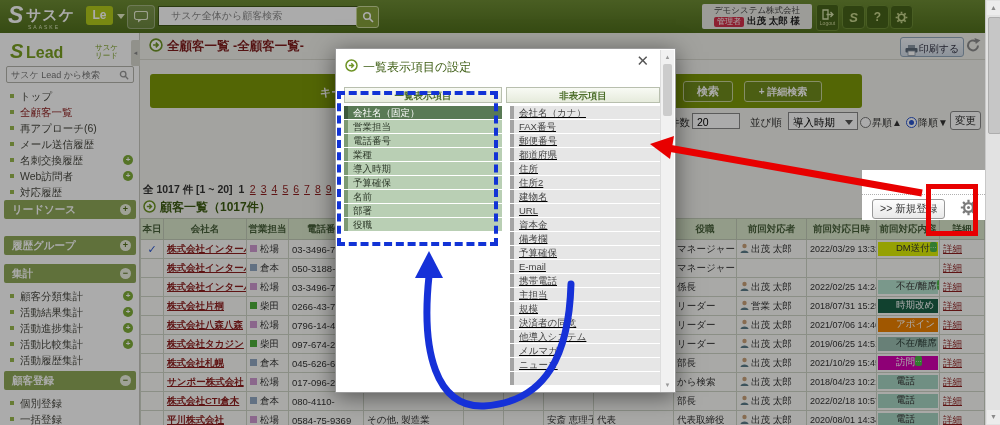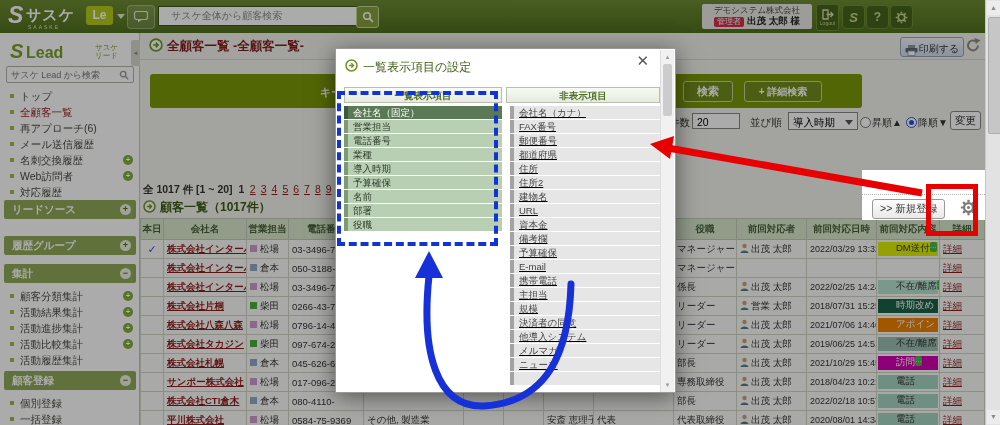--- a/index.html
+++ b/index.html
@@ -560,21 +560,21 @@
         <tr>
         <td class="c-chk"></td>
         <td class="c-co"><a>サンポー株式会社</a></td>
         <td><span class="repsq" style="background: rgb(207, 154, 209);"></span><span>松場</span></td>
         <td>017-096-2</td>
         <td></td>
         <td></td>
         <td></td>
         <td></td>
         <td></td>
-        <td>専務取締役</td>
+        <td>から検索</td>
         <td>
           <span class="person"><svg width="9" height="10" viewBox="0 0 9 10">
                 <circle cx="4.5" cy="3" r="2.2" fill="#caa27a"></circle>
                 <path d="M0.5,10 C0.5,6.6 8.5,6.6 8.5,10 Z" fill="#5b7d8a"></path>
               </svg></span><span>出茂 太郎</span>
         </td>
         <td style="font-size:9px;">2018/04/23 10:21</td>
         <td class="c-st">
           <span class="badge" style="background: rgb(168, 213, 195);">
             <span style="color: rgb(51, 51, 51);">電話</span>

